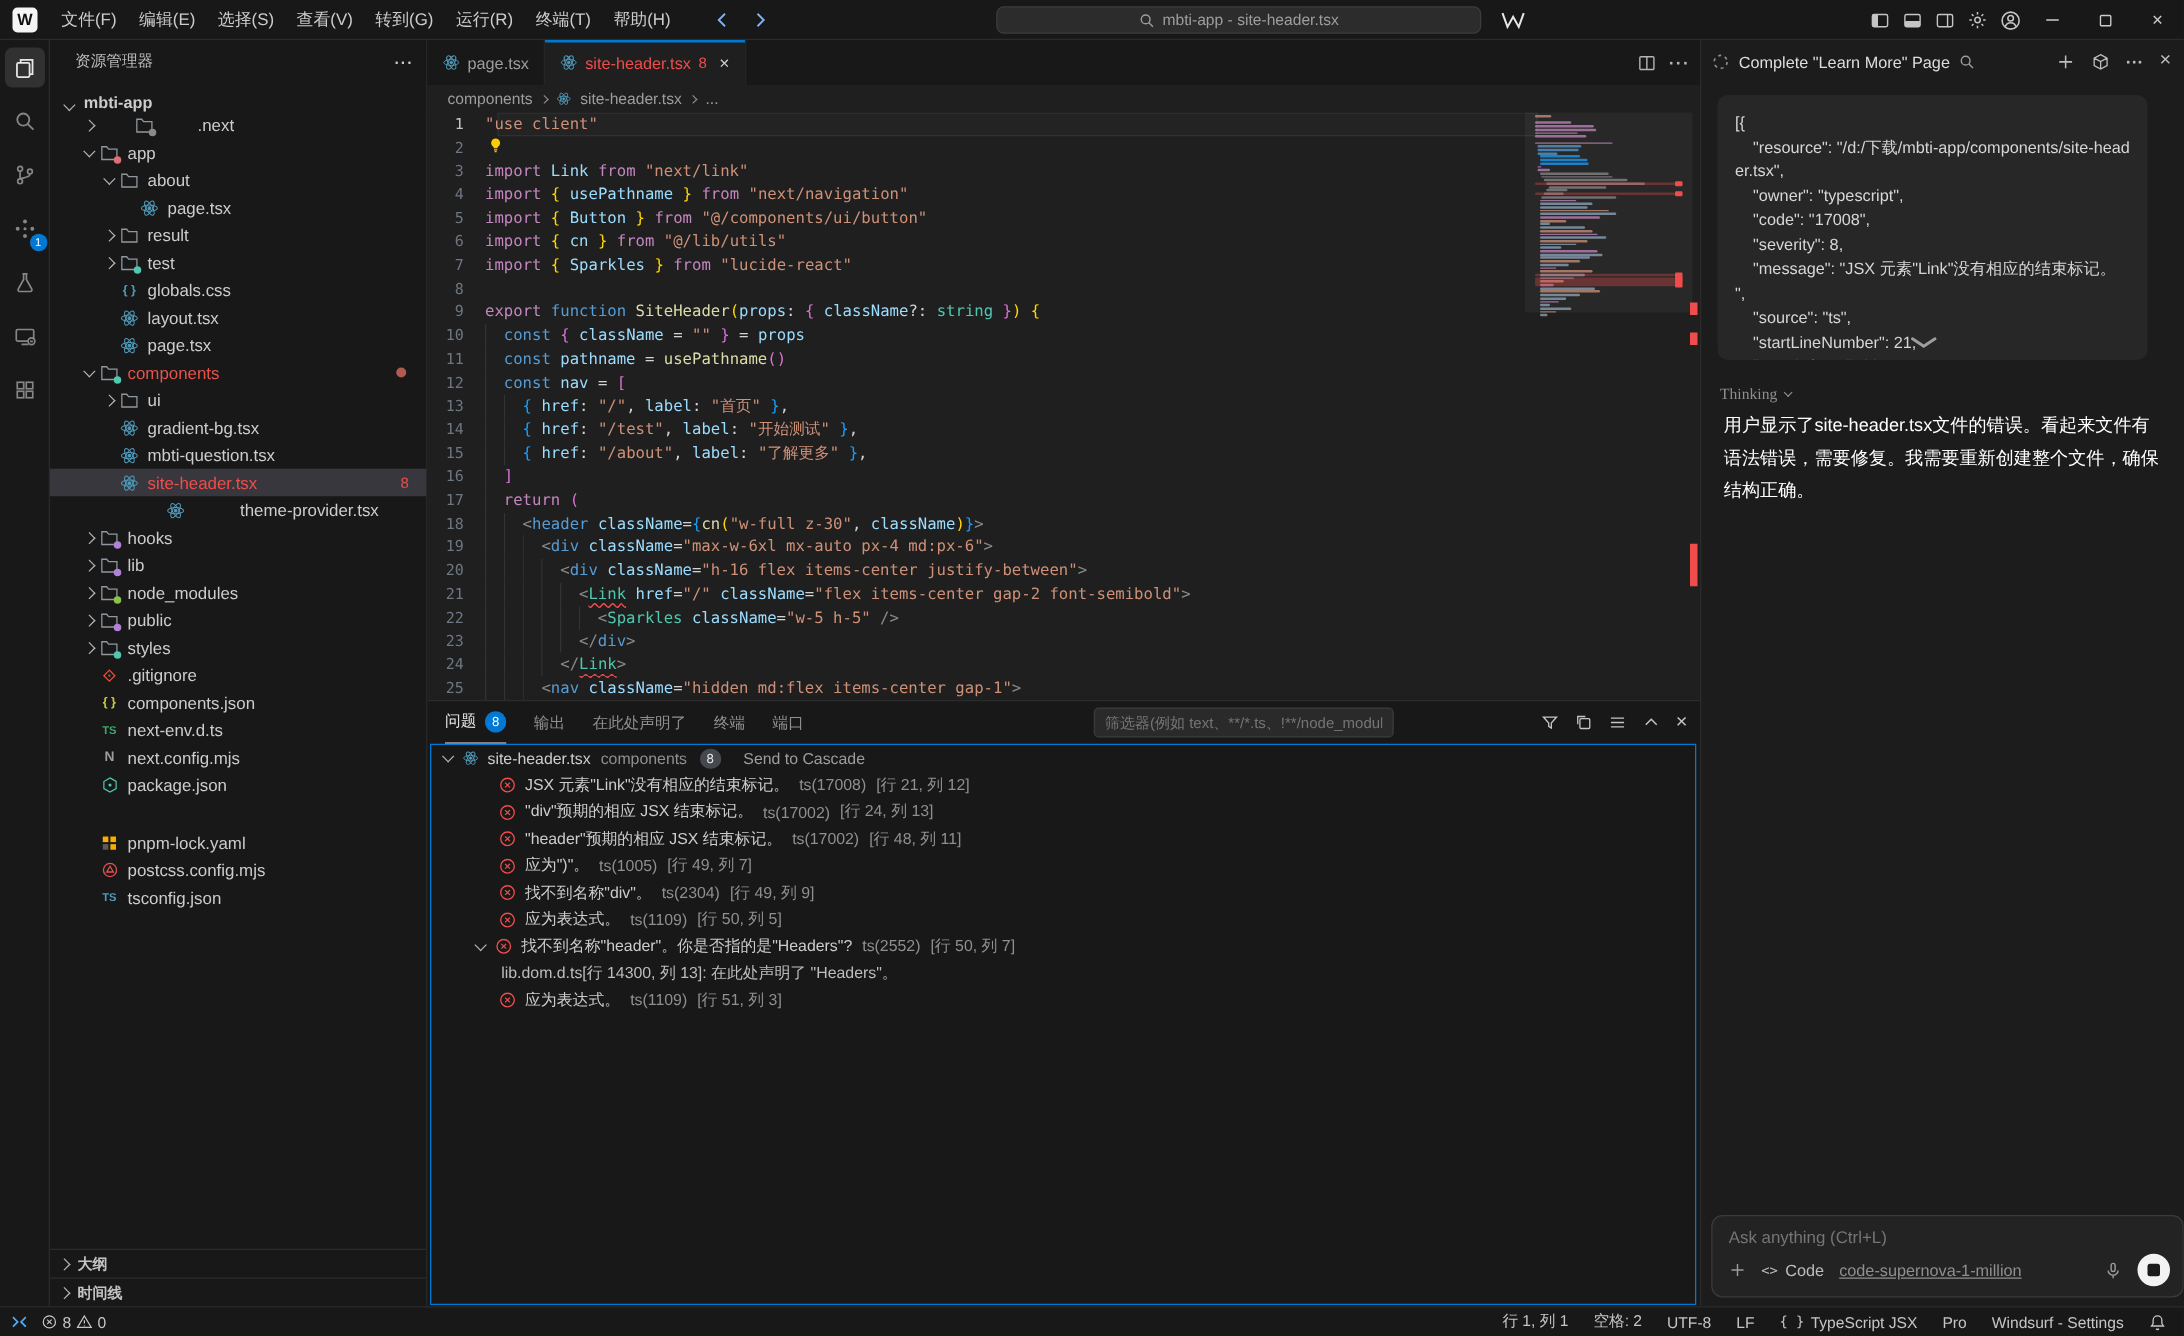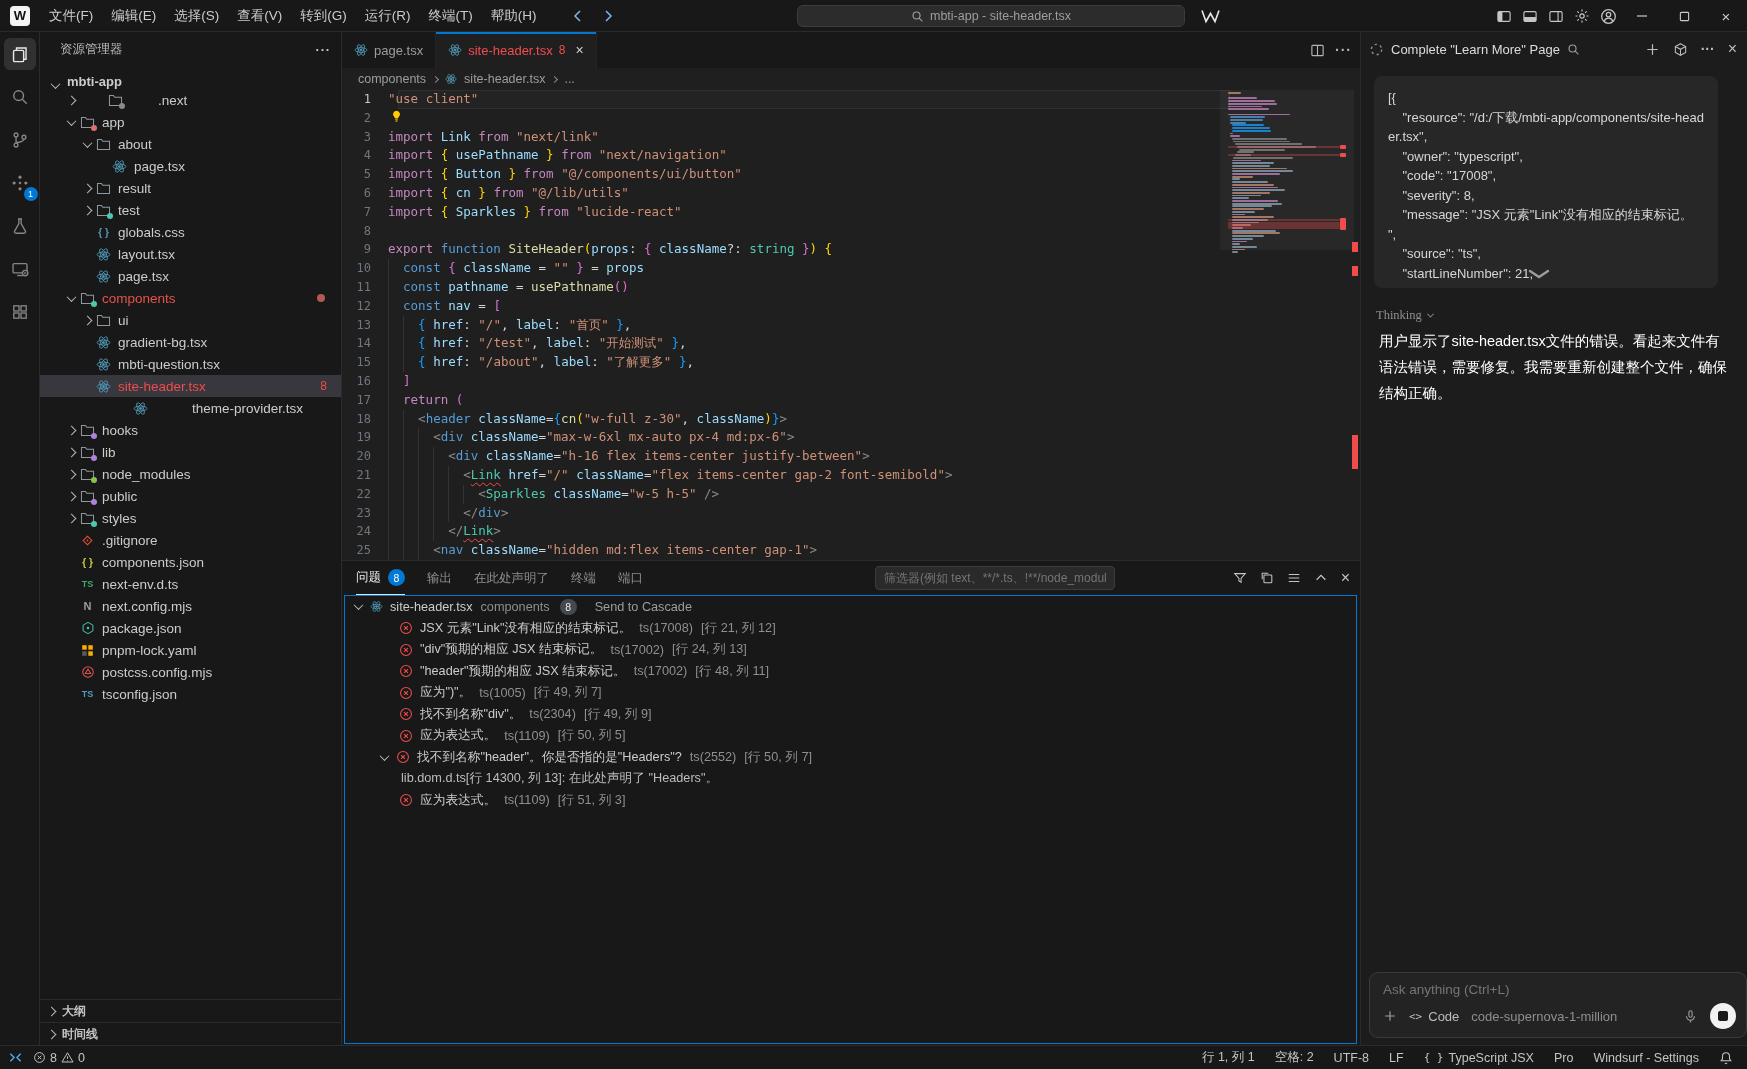--- a/index.html
+++ b/index.html
@@ -100,21 +100,21 @@
   #jsoncard { position:absolute; left:13px; top:44px; width:344px; height:212px; background:#272727; border-radius:8px; padding:12px 14px; font-size:13px; color:#d6d6d6; line-height:19.5px; overflow:hidden; }
   #jsoncard .jline { white-space:pre-wrap; word-break:break-all; }
   #jsoncard .jline.fade { color:#7d7d7d; }
   #jexpand { position:absolute; left:167px; top:237px; width:22px; height:10px; }
   #thinking { position:absolute; left:15px; top:276px; color:#8f8f8f; font-size:12.5px; display:flex; align-items:center; gap:6px;font-family:Liberation Serif, serif; }
   #thought { position:absolute; left:18px; top:296px; width:352px; color:#ffffff; font-size:14.5px; line-height:26px; font-weight:500; }
   #askcard { position:absolute; left:8px; top:940px; width:378px; height:66px; background:#232323; border:1px solid #3a3a3a; border-radius:9px; }
   #askcard input { position:absolute; left:13px; top:9px; width:330px; background:transparent; border:0; outline:0; color:#8a8a8a; font-size:13.5px; font-family:"Liberation Sans",sans-serif; }
   #ask-bottom { position:absolute; left:13px; right:10px; bottom:8px; display:flex; align-items:center; gap:12px; color:#9d9d9d; font-size:13px; }
   #mode-chip { display:flex; gap:6px; align-items:center; color:#bdbdbd; }
-  #model-name { color:#8f8f8f; }
+  #model-name { color:#8f8f8f;text-decoration:underline; }
   #stop-btn { width:26px; height:26px; border-radius:13px; background:#f2f2f2; display:flex; align-items:center; justify-content:center; }
   #stop-btn .sq { width:10px; height:10px; border-radius:2px; background:#1a1a1a; }
   #ask-right { margin-left:auto; display:flex; align-items:center; gap:12px; }
 
   
   #statusbar { position:absolute; left:0; top:1045px; width:1747px; height:24px; background:#181818; border-top:1px solid #2b2b2b; display:flex; align-items:center; font-size:12.5px; color:#c5c5c5; }
   #sb-left { display:flex; align-items:center; gap:10px; padding-left:8px; }
   #sb-right { margin-left:auto; display:flex; align-items:center; gap:20px; padding-right:14px; }
   .sb-item { display:flex; align-items:center; gap:5px; }
   .errwarn { display:flex; align-items:center; gap:4px; }
@@ -515,21 +515,21 @@
       <div class="trow" style="padding-left: 28px;">
         <span class="chev none"></span>
         <span class="tico">
           <svg width="14" height="14" viewBox="0 0 16 16" fill="none" stroke="#4ec9b0" stroke-width="1.1">
             <path d="M8 1.5l5.6 3.2v6.6L8 14.5l-5.6-3.2V4.8z"></path>
             <circle cx="8" cy="8" r="1.4" fill="#4ec9b0" stroke="none"></circle>
           </svg>
         </span>
         <span>package.json</span>
       </div>
-      <div class="trow" style="padding-left: 28px;">
+      <div class="trow" style="padding-left: 28px; margin-top: 24px;">
         <span class="chev none"></span>
         <span class="tico">
           <svg width="13" height="13" viewBox="0 0 16 16">
             <rect x="1.5" y="1.5" width="5.5" height="5.5" fill="#f9ad00"></rect>
             <rect x="9" y="1.5" width="5.5" height="5.5" fill="#f9ad00"></rect>
             <rect x="9" y="9" width="5.5" height="5.5" fill="#f9ad00"></rect>
             <rect x="1.5" y="9" width="5.5" height="5.5" fill="#5a5a5a"></rect>
           </svg>
         </span>
         <span>pnpm-lock.yaml</span>

